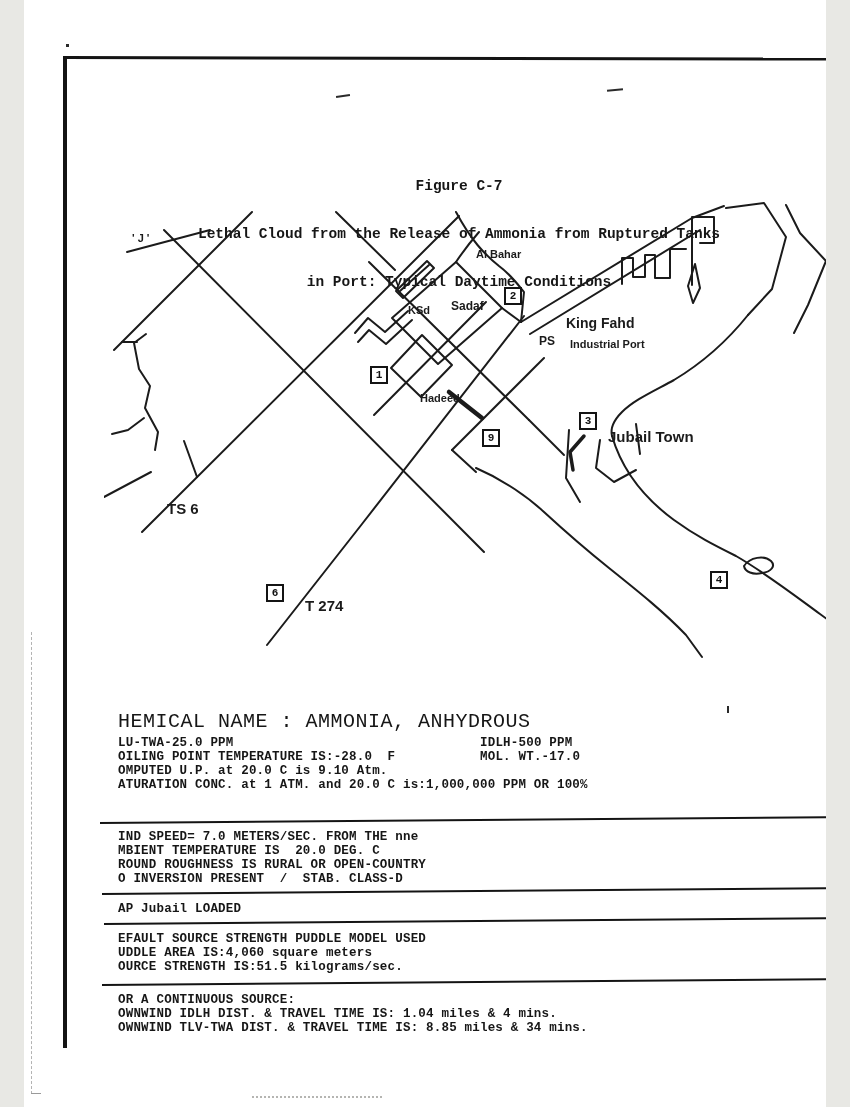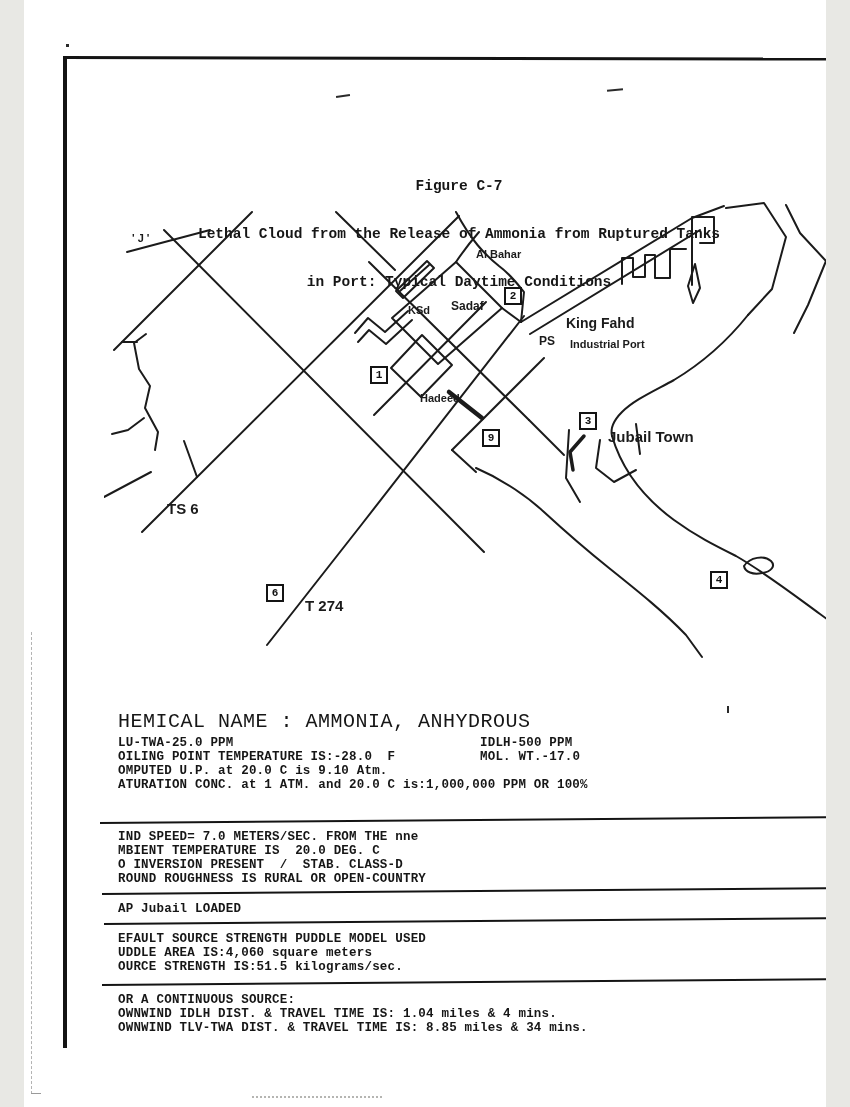--- a/index.html
+++ b/index.html
@@ -140,22 +140,22 @@
   <div class="abs" style="top:736px;left:456px;">
     <div class="rl">IDLH-500 PPM</div>
     <div class="rl">MOL. WT.-17.0</div>
   </div>
 
   <div class="abs rule" style="top:822px;left:76px;width:772px;"></div>
 
   <div class="abs" style="top:830px;left:94px;">
     <div class="rl">IND SPEED= 7.0 METERS/SEC. FROM THE nne</div>
     <div class="rl">MBIENT TEMPERATURE IS  20.0 DEG. C</div>
+    <div class="rl">ROUND ROUGHNESS IS RURAL OR OPEN-COUNTRY</div>
     <div class="rl">O INVERSION PRESENT  /  STAB. CLASS-D</div>
-    <div class="rl">ROUND ROUGHNESS IS RURAL OR OPEN-COUNTRY</div>
   </div>
 
   <div class="abs rule" style="top:893px;left:78px;width:770px;"></div>
 
   <div class="abs rl" style="top:902px;left:94px;">AP Jubail LOADED</div>
 
   <div class="abs rule" style="top:923px;left:80px;width:768px;"></div>
 
   <div class="abs" style="top:932px;left:94px;">
     <div class="rl">EFAULT SOURCE STRENGTH PUDDLE MODEL USED</div>

